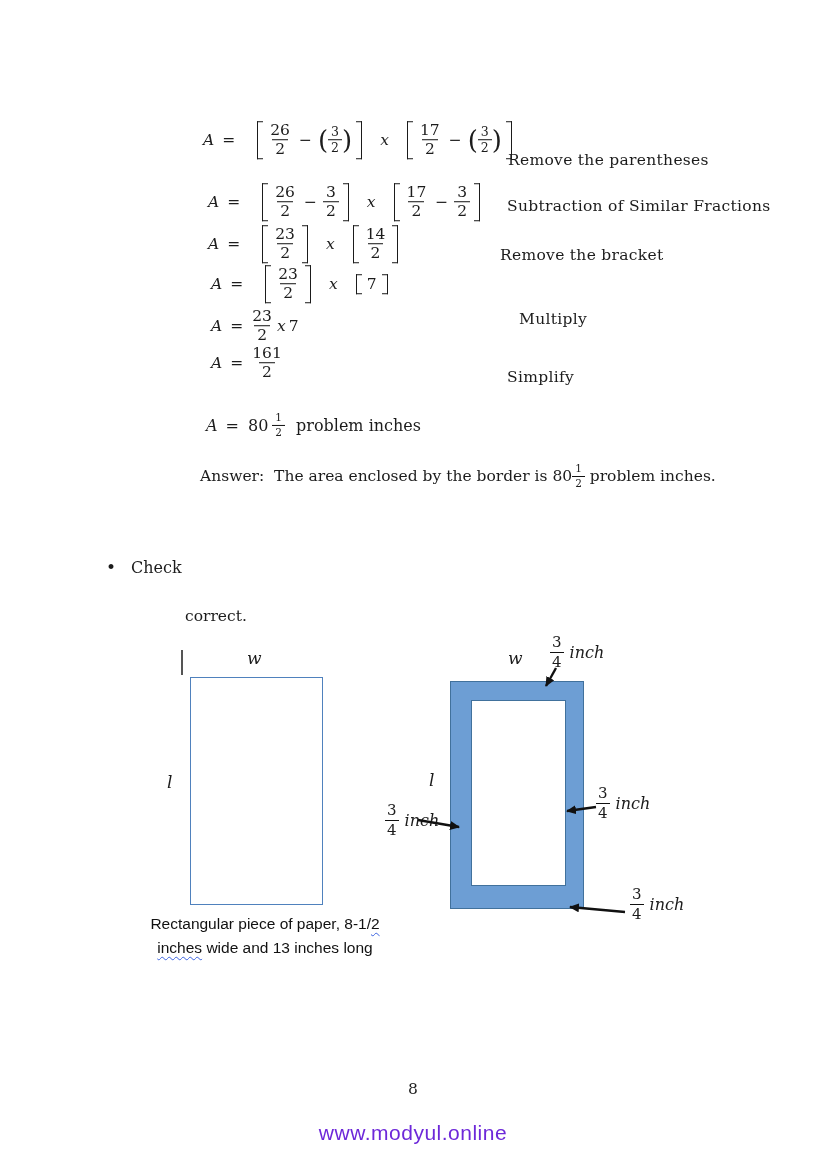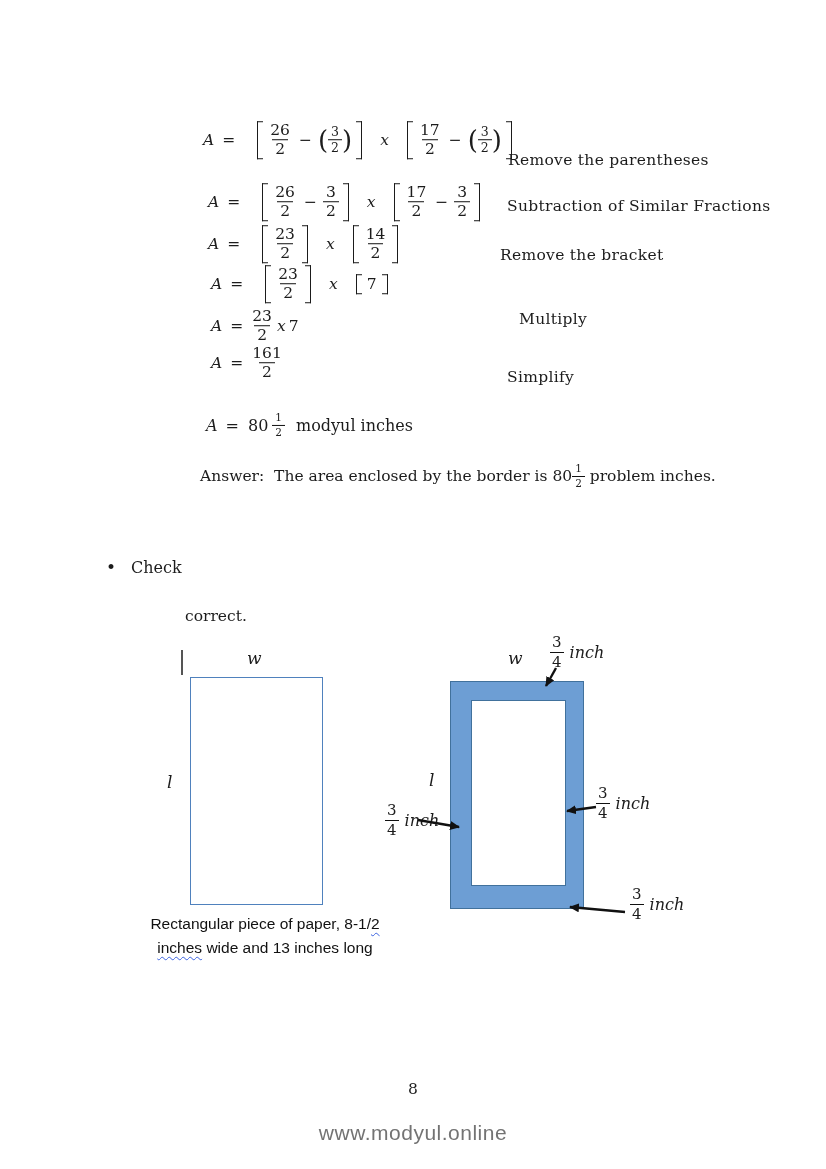--- a/index.html
+++ b/index.html
@@ -81,21 +81,21 @@
   .fig-caption{position:absolute;text-align:center;font-family:"Liberation Sans",sans-serif;
                font-size:15.5px;line-height:24px;color:#111;}
   .cap-left{left:0;width:230px;top:272px;}
   .cap-right{left:20px;width:240px;top:288px;}
   .sq{text-decoration:underline;text-decoration-style:wavy;text-decoration-color:#3b63e0;
       text-decoration-thickness:1px;text-underline-offset:3px;}
 
   
   .page-number{position:absolute;left:0;width:826px;top:1080px;text-align:center;font-size:15.5px;}
   .watermark{position:absolute;left:0;width:826px;top:1121px;text-align:center;
-             font-family:"Liberation Sans",sans-serif;font-size:21px;color:#737373;letter-spacing:0.5px;}
+             font-family:"Liberation Sans",sans-serif;font-size:21px;color:#6d28d9;letter-spacing:0.5px;}
 </style>
 </head>
 <body>
 
 <div class="page">
 
   <div class="eq e1">
       <span class="mvar">A</span>
       <span class="mop">=</span>
       <span class="mgroup">
@@ -241,21 +241,21 @@
   <div class="eq e7">
       <span class="mvar">A</span>
       <span class="mop">=</span>
       <span class="mixed">
         <span class="mnum">80</span>
         <span class="frac tiny">
           <span class="fn">1</span>
           <span class="fd">2</span>
         </span>
       </span>
-      <span class="mtext">modyul inches</span>
+      <span class="mtext">problem inches</span>
     </div>
 
   <div class="ann ann-1">Remove the parentheses</div>
   <div class="ann ann-2">Subtraction of Similar Fractions</div>
   <div class="ann ann-3">Remove the bracket</div>
   <div class="ann ann-4">Multiply</div>
   <div class="ann ann-5">Simplify</div>
 
   <div class="answer">
     <span>Answer:  The area enclosed by the border is 80</span>

